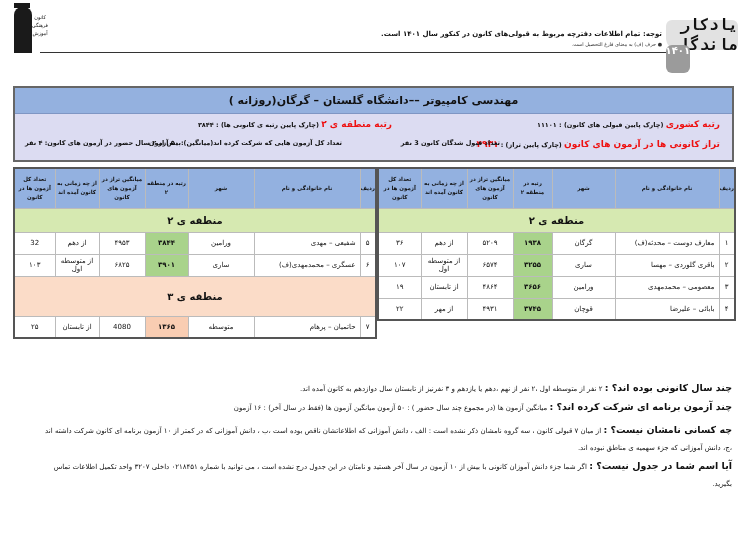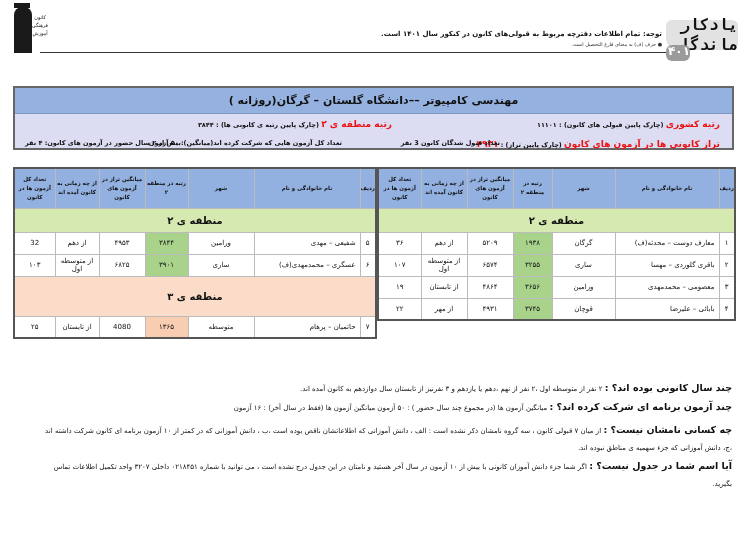--- a/index.html
+++ b/index.html
@@ -2,44 +2,44 @@
 <html><head>
 <meta charset="utf-8">
 <style>
   * { box-sizing: border-box; margin: 0; padding: 0; }
   html, body { width: 744px; height: 547px; background: #ffffff; overflow: hidden; }
   body { font-family: "DejaVu Sans", sans-serif; color: #111; position: relative; direction: rtl; }
 
   
   .header { position: absolute; top: 0; left: 0; width: 744px; height: 60px; }
   .brand-badge { position: absolute; right: 6px; top: 20px; width: 72px; height: 30px; background: #e2e2e2; border-radius: 6px 6px 6px 12px; display: flex; align-items: center; justify-content: center; font-family: Liberation Mono, monospace; font-weight: bold; font-size: 16px; color: #111; }
-  .brand-year { position: absolute; right: 54px; top: 45px; width: 24px; height: 16px; background: #9b9b9b; color: #fff; font-size: 12px; border-radius: 6px; text-align: center; line-height: 12px; font-weight: bold; }
+  .brand-year { position: absolute; right: 54px; top: 45px; width: 24px; height: 28px; background: #9b9b9b; color: #fff; font-size: 10px; border-radius: 6px; text-align: center; line-height: 12px; font-weight: bold; }
   .header-line { position: absolute; left: 40px; right: 78px; top: 52px; height: 1px; background: #333; }
   .notice { position: absolute; right: 82px; top: 30px; font-size: 7px; font-weight: bold; white-space: nowrap; }
   .notice-sub { position: absolute; right: 82px; top: 41px; font-size: 5px; white-space: nowrap; color: #333; }
   .logo { position: absolute; left: 10px; top: 3px; width: 34px; height: 50px; }
   .logo-fig { position: absolute; left: 4px; top: 4px; width: 18px; height: 46px; background: #1a1a1a; border-radius: 8px 8px 0 0; }
   .logo-cap { position: absolute; left: 4px; top: 0; width: 16px; height: 5px; background: #1a1a1a; }
   .logo-text { position: absolute; left: 22px; top: 10px; font-size: 5px; line-height: 8px; width: 16px; text-align: center; }
 
   
-  .info-box { position: absolute; left: 13px; top: 86px; width: 721px; height: 64px; border: 2px solid #666; background: #dcdcf2; }
+  .info-box { position: absolute; left: 13px; top: 86px; width: 721px; height: 76px; border: 2px solid #666; background: #dcdcf2; }
   .info-title { height: 26px; background: #94b1df; display: flex; align-items: center; justify-content: center; font-weight: bold; font-size: 11px; border-bottom: 1px solid #7f96c4; }
   .info-row { position: relative; height: 20px; font-size: 6.5px; font-weight: bold; }
   .info-cell { position: absolute; top: 5px; white-space: nowrap; }
   .red { color: #e11; font-size: 9px; font-weight: bold; }
 
   
   .tbl { position: absolute; top: 167px; border: 2px solid #555; border-collapse: collapse; font-size: 7px; table-layout: fixed; }
   .tbl td, .tbl th { border: 1px solid #bbb; text-align: center; vertical-align: middle; overflow: hidden; }
   .tbl th { background: #93b1e0; font-size: 5.5px; font-weight: bold; line-height: 9px; padding: 1px; }
   .tbl .zone2 td { background: #d6e9b1; font-weight: bold; font-size: 10px; height: 24px; }
   .tbl .zone3 td { background: #fbdcc8; font-weight: bold; font-size: 10px; height: 40px; }
   .tbl .row td { height: 22px; background: #fff; }
-  .tbl .row td.rank { background: #a9d38b; font-weight: normal; }
+  .tbl .row td.rank { background: #a9d38b; font-weight: bold; }
   .tbl .row td.rank3 { background: #f9cdb2; }
   .tbl td.name { text-align: right; padding-right: 4px; }
   .tbl-right { left: 377px; width: 357px; }
   .tbl-left { left: 13px; width: 362px; }
 
   
   .notes { position: absolute; right: 12px; top: 383px; width: 720px; font-size: 7px; line-height: 10px; }
   .note { margin-bottom: 8px; }
   .note b { font-size: 9.5px; }
   .note.multi { line-height: 17px; margin-bottom: 0; margin-left: 32px; }

